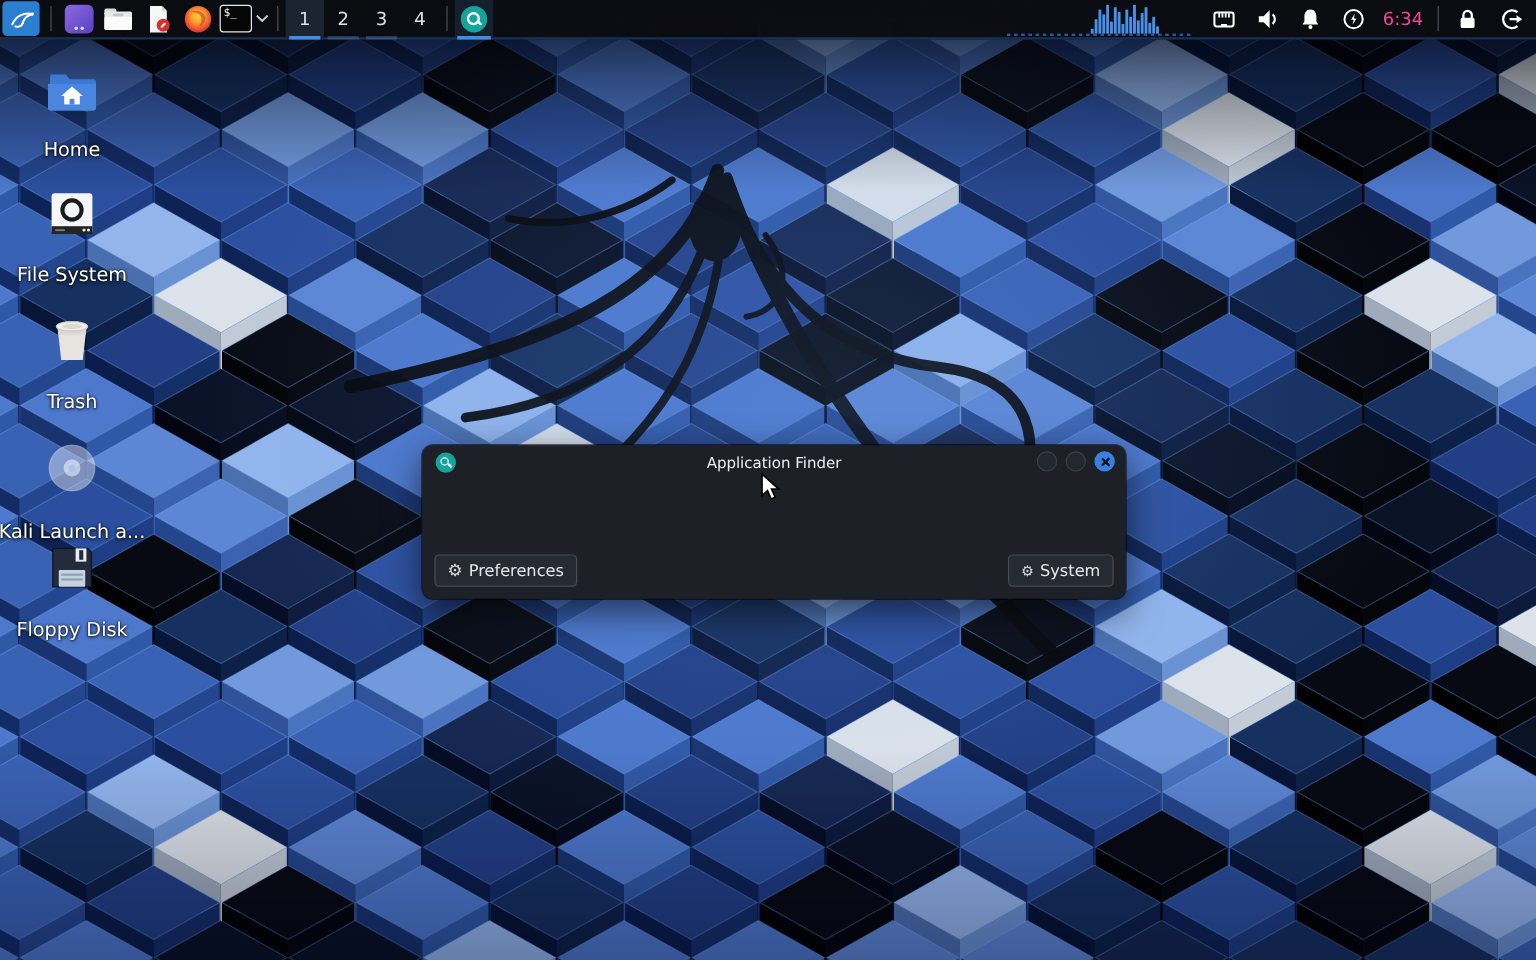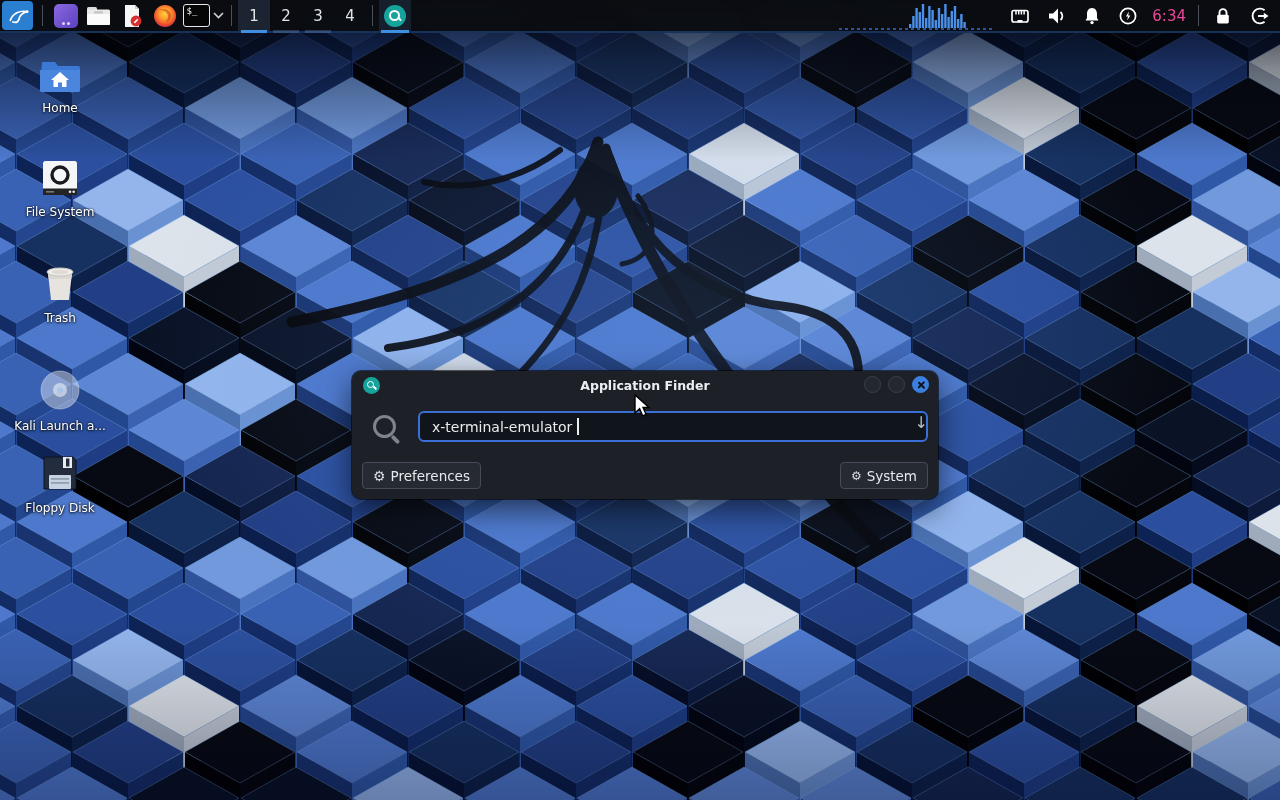--- a/index.html
+++ b/index.html
@@ -49,29 +49,29 @@
     background:linear-gradient(135deg,#8a6ae0,#5b3fc0); position:relative; }
   .purple-app::after { content:""; position:absolute; bottom:3px; left:8px; width:3px; height:3px;
     border-radius:50%; background:#ded6f6; box-shadow:5px 0 0 #ded6f6; }
   
   .term-ico { width:27px; height:23px; background:#060606; border:1.5px solid #e8e8e8; border-radius:3px;
     color:#fff; font-family:"DejaVu Sans Mono",monospace; font-size:9px; line-height:9px; padding:2px 0 0 3px; }
 
   
   .desktop-icons { position:absolute; left:10px; top:0; width:100px; z-index:10; }
   .d-item { position:absolute; left:0; width:100px; display:flex; flex-direction:column; align-items:center; }
-  .d-item .d-label { margin-top:7px; color:#fff; font-size:12px; text-align:center;
+  .d-item .d-label { margin-top:21px; color:#fff; font-size:16px; text-align:center;
     text-shadow:0 1px 3px rgba(0,0,0,.95), 0 0 2px rgba(0,0,0,.8); white-space:nowrap; }
 
   
   .finder { position:absolute; left:352px; top:371px; width:586px; height:128px; z-index:60;
     background:#1d2127; border-radius:9px; box-shadow:0 10px 30px rgba(0,0,0,.6), 0 0 0 1px rgba(0,0,0,.55); }
   .f-titlebar { position:relative; height:29px; display:flex; align-items:center; }
   .f-title { position:absolute; left:0; right:0; text-align:center; color:#eceff2;
-    font-size:12.5px; font-weight:bold; }
+    font-size:12.5px; font-weight:normal; }
   .f-title-icon { position:absolute; left:11px; top:6px; width:17px; height:17px; border-radius:50%;
     background:#16a39b; }
   .f-title-icon::before { content:""; position:absolute; left:4px; top:4px; width:5px; height:5px;
     border:1.6px solid #fff; border-radius:50%; }
   .f-title-icon::after { content:""; position:absolute; left:10px; top:10px; width:4px; height:1.8px;
     background:#fff; transform:rotate(45deg); }
   .f-winbtns { position:absolute; right:9px; top:5px; display:flex; gap:7px; }
   .wbtn { width:17px; height:17px; border-radius:50%; background:#232830; border:1px solid #3a4049; }
   .wbtn-close { background:#3b7fe0; border-color:#3b7fe0; position:relative; }
   .wbtn-close::before, .wbtn-close::after { content:""; position:absolute; left:4px; top:7.2px;
@@ -1261,26 +1261,20 @@
     <div class="f-titlebar">
       <div class="f-title-icon"></div>
       <div class="f-title">Application Finder</div>
       <div class="f-winbtns">
         <div class="wbtn"></div>
         <div class="wbtn"></div>
         <div class="wbtn wbtn-close"></div>
       </div>
     </div>
 
-    <div class="f-search-row">
-      <div class="big-mag"></div>
-      <input class="f-input" type="text" readonly="" value="x-terminal-emulator" style="">
-      <div class="f-caret"></div>
-      <div class="f-input-arrow">↓</div>
-    </div>
 
     <div class="f-btn-row">
       <div class="f-btn btn-prefs">
         <span class="gear">⚙</span>
         <span>Preferences</span>
       </div>
       <div class="f-btn btn-launch">
         <span class="gear" style="font-size:12px">⚙</span>
         <span>System</span>
       </div>

